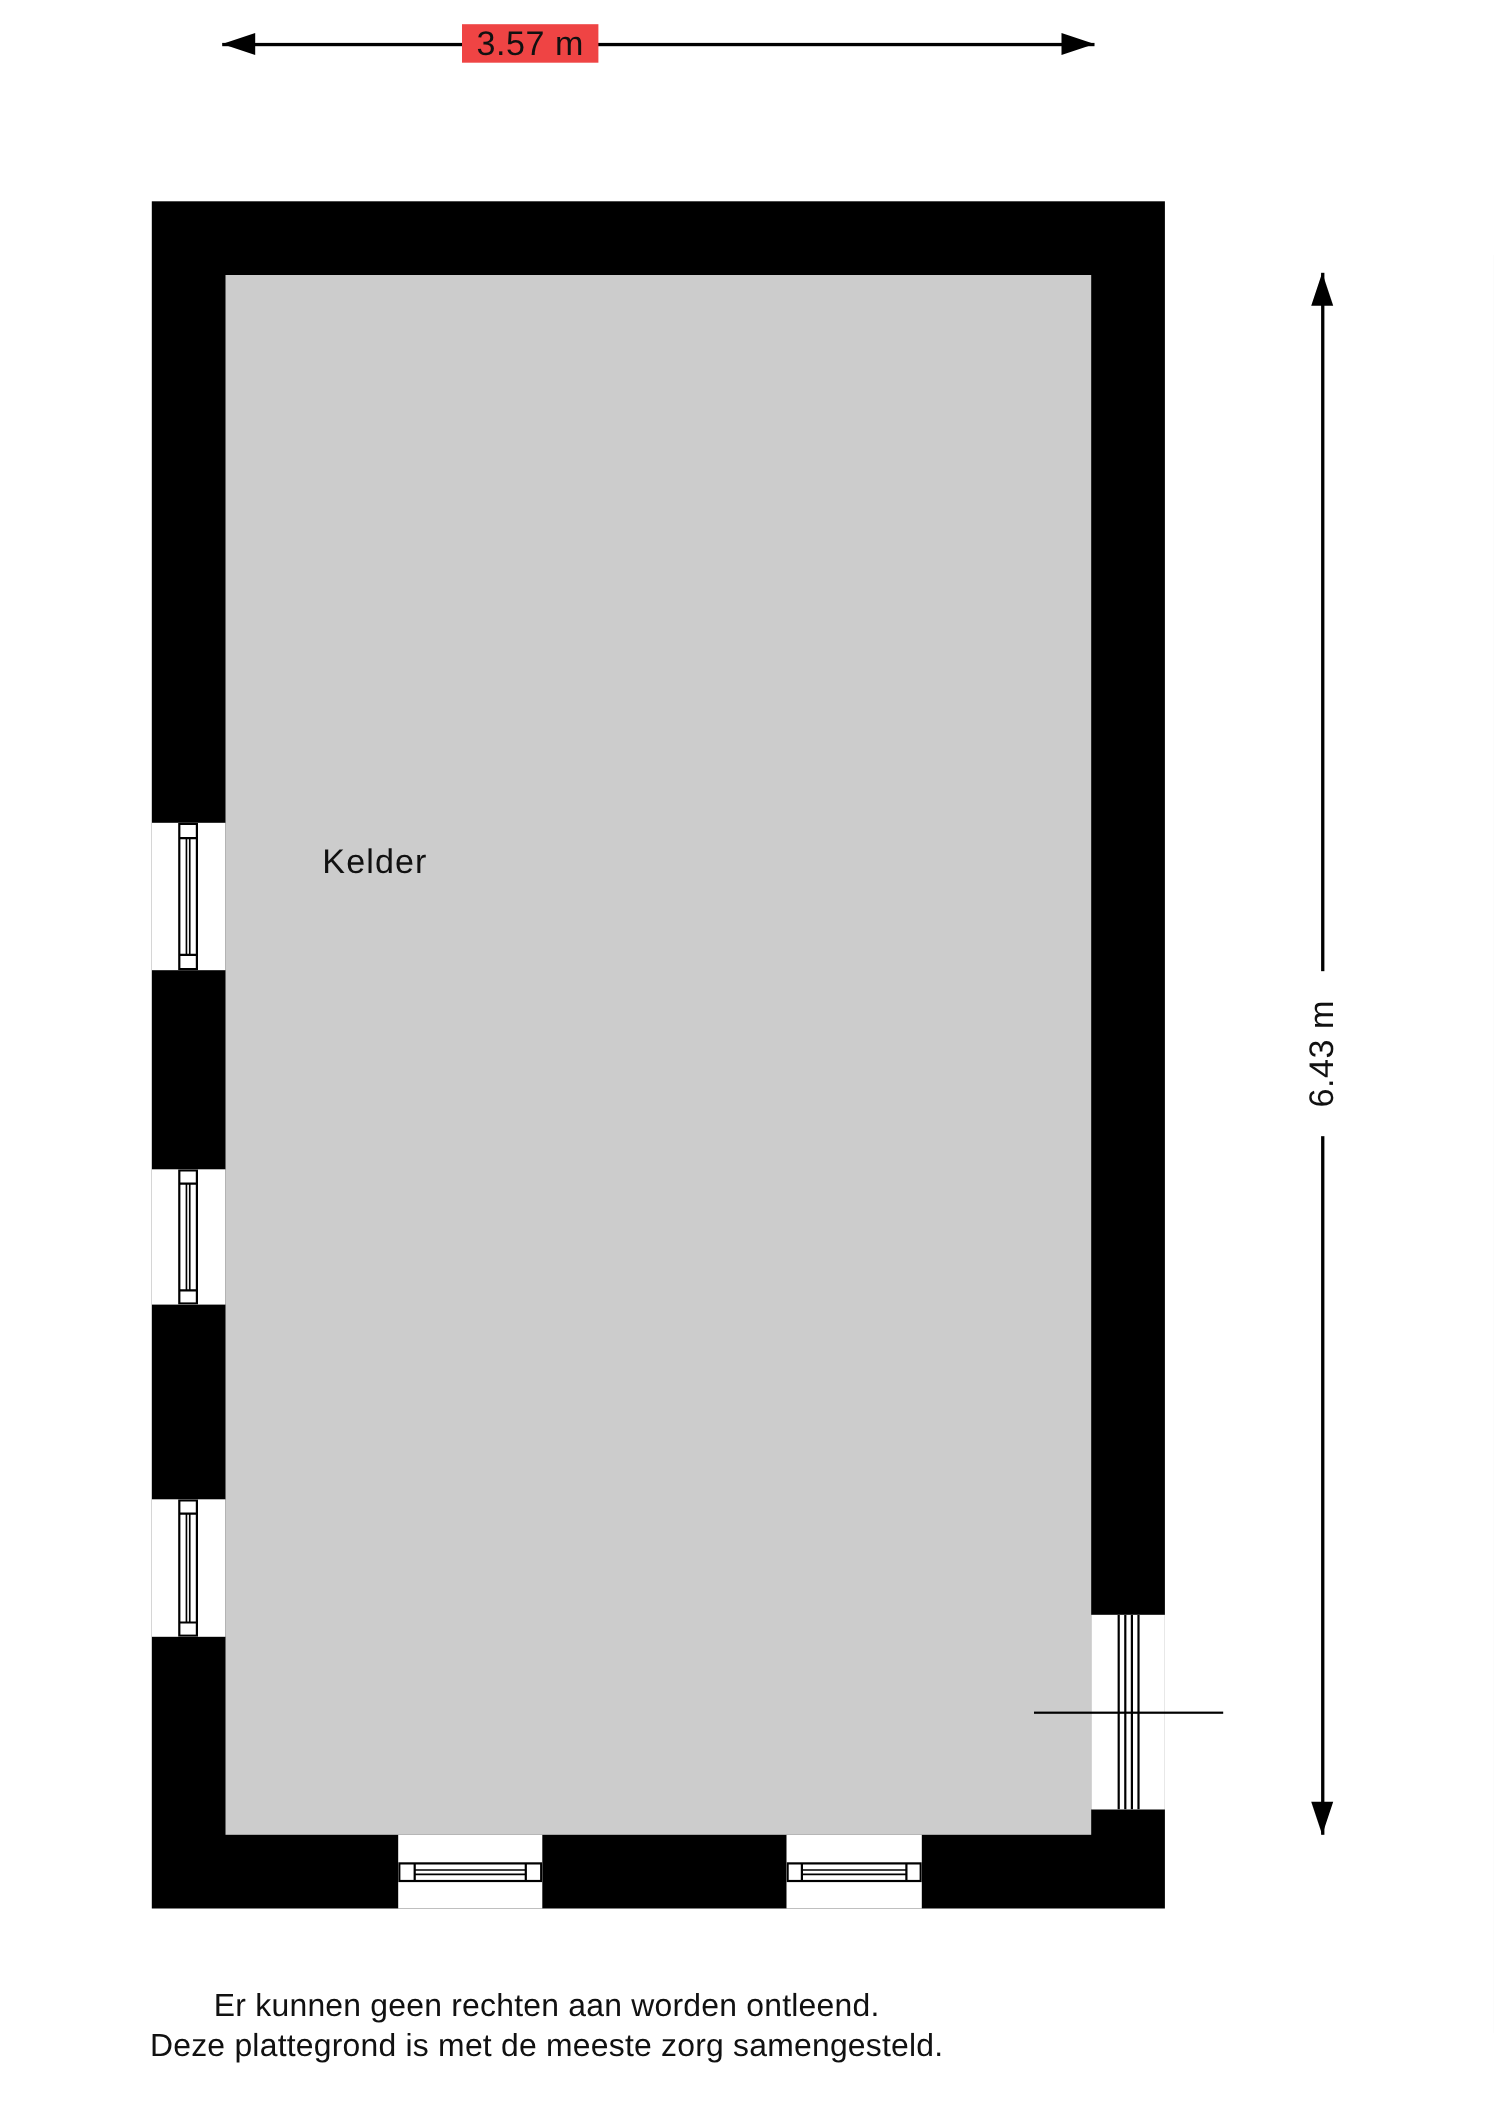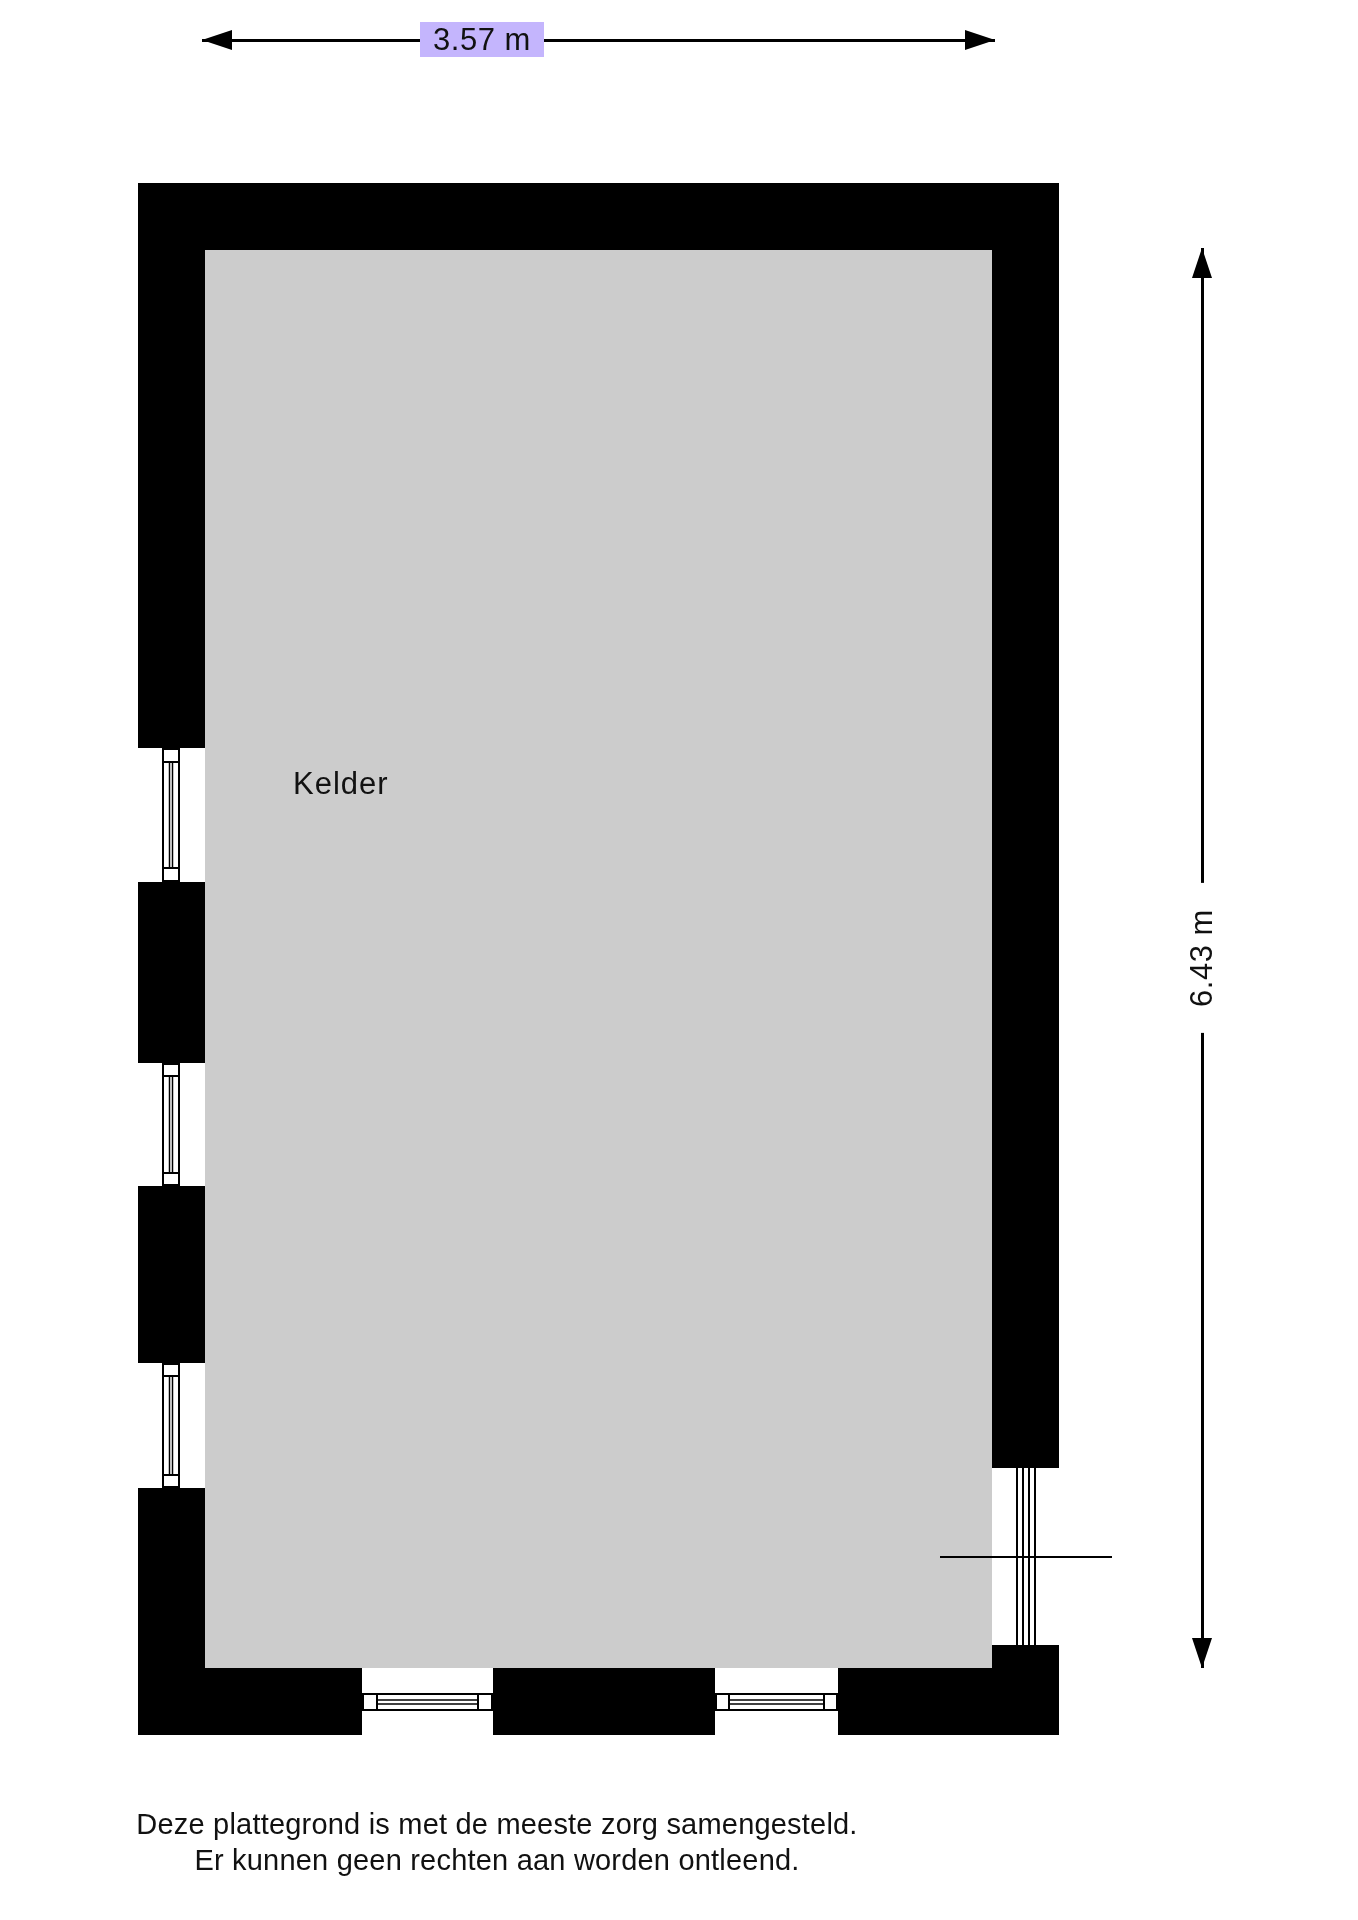--- a/index.html
+++ b/index.html
@@ -14,21 +14,21 @@
   .abs{position:absolute;}
   
   .dim-h-line{left:202px;top:38.5px;width:793px;height:3px;background:#000;}
   .dim-v-line{left:1200.5px;top:248px;width:3px;height:1420px;background:#000;}
   .ah{width:0;height:0;}
   .ah-left {left:202px;top:30px;border-top:10px solid transparent;border-bottom:10px solid transparent;border-right:30px solid #000;}
   .ah-right{left:965px;top:30px;border-top:10px solid transparent;border-bottom:10px solid transparent;border-left:30px solid #000;}
   .ah-up   {left:1192px;top:248px;border-left:10px solid transparent;border-right:10px solid transparent;border-bottom:30px solid #000;}
   .ah-down {left:1192px;top:1638px;border-left:10px solid transparent;border-right:10px solid transparent;border-top:30px solid #000;}
   .dim-h-label{left:282px;top:18px;width:400px;height:44px;line-height:44px;text-align:center;font-size:31px;letter-spacing:0.5px;}
-  .dim-h-label span{background:#c4b5fd;padding:0 13px;}
+  .dim-h-label span{background:#ef4444;padding:0 13px;}
   .dim-v-label{left:1202px;top:958px;transform:translate(-50%,-50%) rotate(-90deg);white-space:nowrap;font-size:31px;letter-spacing:0.5px;background:#ffffff;padding:0 26px;line-height:44px;}
   
   .wall-base{left:138px;top:183px;width:921px;height:1552px;background:#000;}
   .floor{left:205px;top:250px;width:787px;height:1418px;background:#cccccc;}
   .opening{background:#ffffff;}
   .marker{left:940px;top:1556px;width:172px;height:2px;background:#000;}
   
   .room-label{left:293px;top:763px;width:400px;text-align:left;font-size:31px;line-height:41px;letter-spacing:1px;}
   .footer{left:0;top:1806px;width:994px;text-align:center;font-size:29px;line-height:36px;letter-spacing:0.2px;}
 </style>
@@ -101,17 +101,17 @@
     <line x1="23" y1="0" x2="23" y2="177" stroke="#000" stroke-width="2"></line>
   </svg>
 
   <div class="abs marker"></div>
 
   <div class="abs room-label">
     <div>Kelder</div>
   </div>
 
   <div class="abs footer">
+    <div>Er kunnen geen rechten aan worden ontleend.</div>
     <div>Deze plattegrond is met de meeste zorg samengesteld.</div>
-    <div>Er kunnen geen rechten aan worden ontleend.</div>
   </div>
 
 </div>
 
 </body></html>

